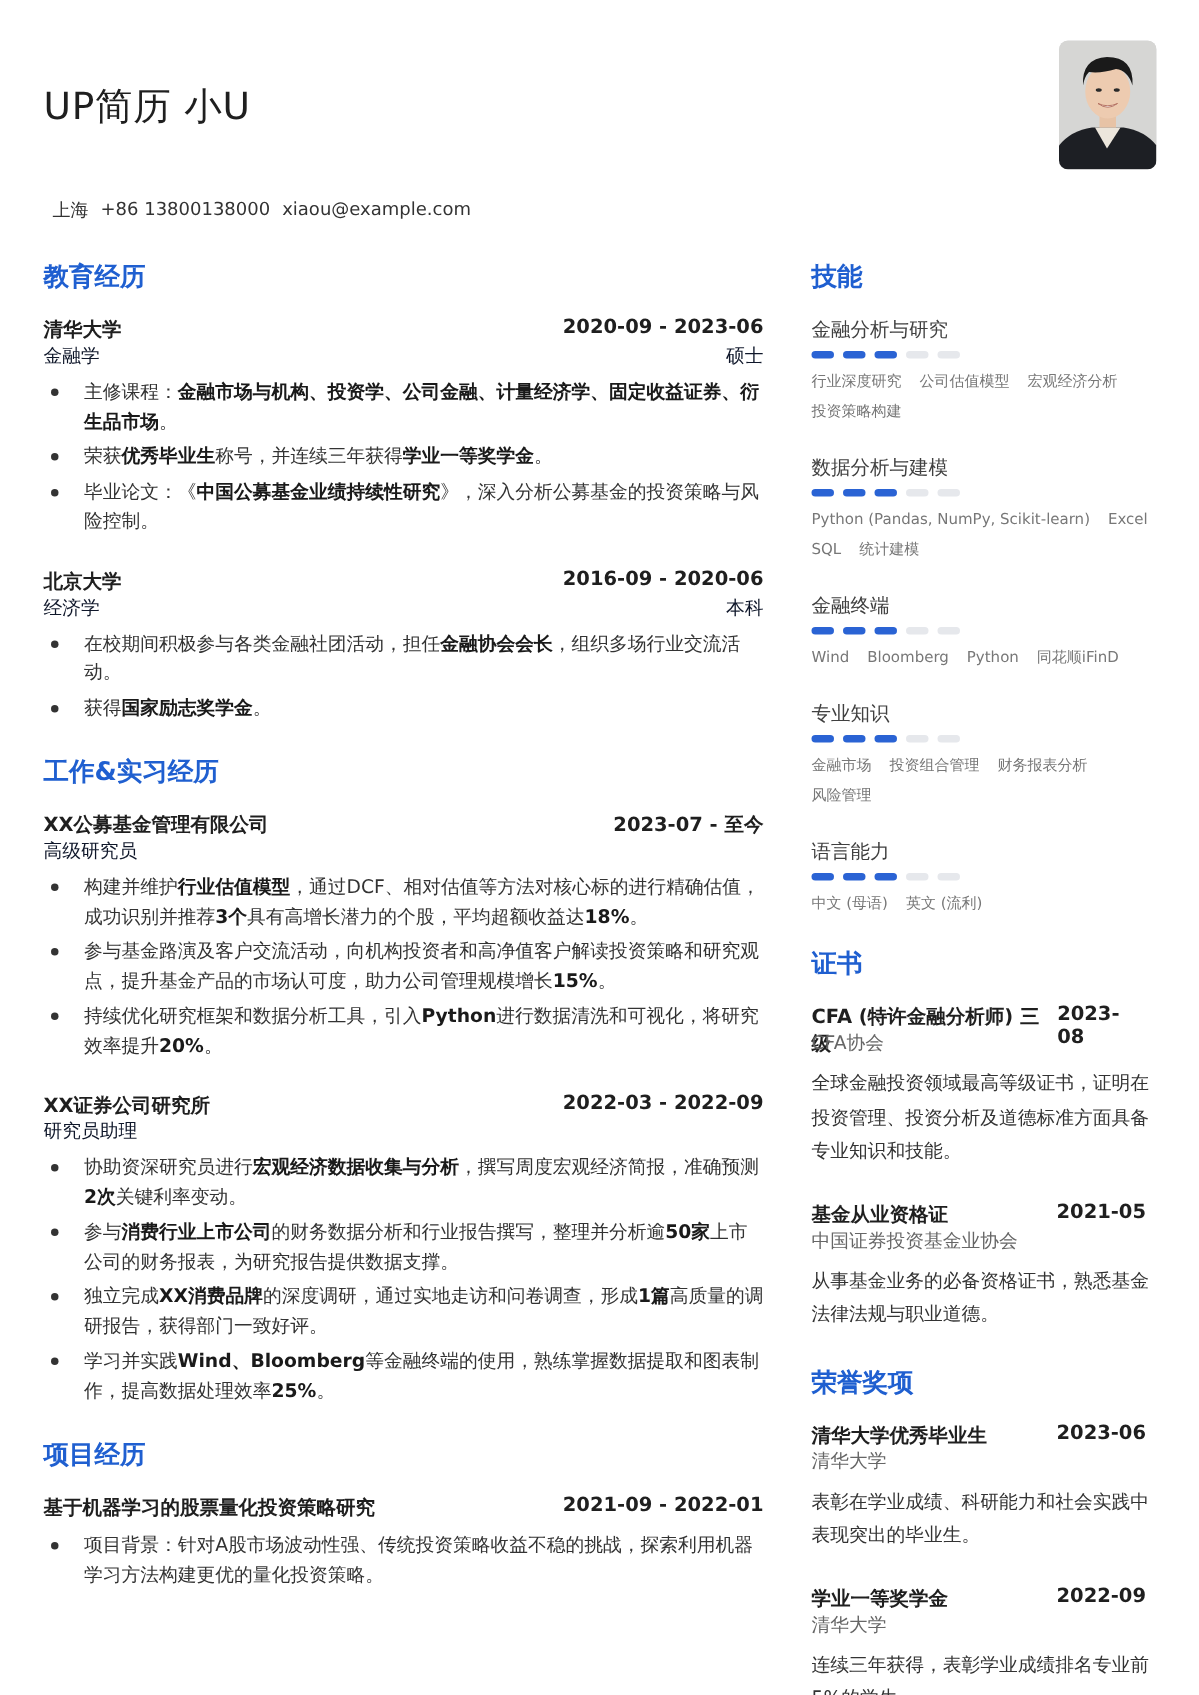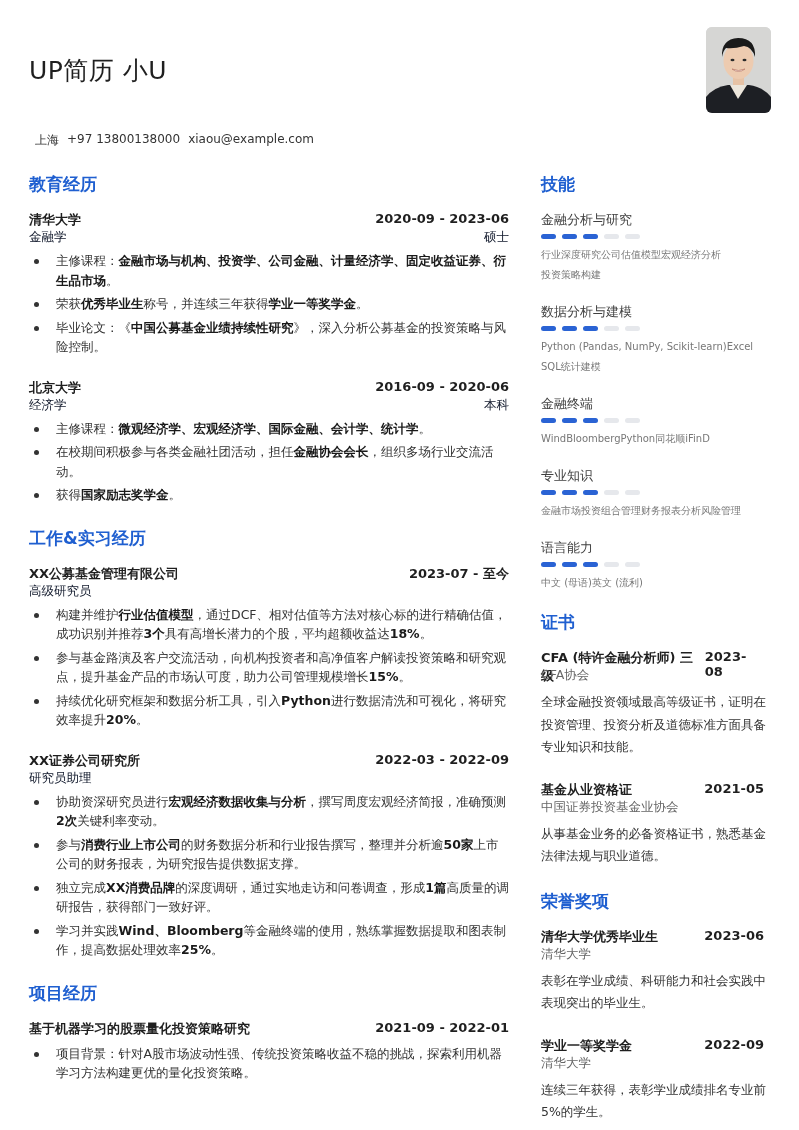--- a/index.html
+++ b/index.html
@@ -21,21 +21,21 @@
   ul.bullets { list-style: none; }
   ul.bullets li { position: relative; padding-left: 27px; font-size: 12.5px; line-height: 19.5px; color: #333; margin-bottom: 4px; }
   ul.bullets li::before { content: ""; position: absolute; left: 5px; top: 8px; width: 5px; height: 5px; border-radius: 50%; background: #333; }
   b { color: #1a1a1a; }
 
   .skill { margin-bottom: 18px; }
   .skill-name { font-size: 13px; font-weight: 400; color: #404040; height: 19px; }
   .dots { display: flex; gap: 6px; margin: 4px 0 6px; }
   .dot { width: 15px; height: 5px; border-radius: 3px; background: #e6e8ec; }
   .dot.on { background: #2a63d4; }
-  .tags { font-size: 10px; color: #777; line-height: 20px; display: flex; flex-wrap: wrap; column-gap: 0; }
+  .tags { font-size: 10px; color: #777; line-height: 20px; display: flex; flex-wrap: wrap; column-gap: 12px; }
 
   .rentry { margin-bottom: 22px; }
   .rhead { display: flex; justify-content: space-between; font-size: 13px; font-weight: 700; color: #1f1f1f; height: 18px; padding-right: 7px; }
   .rsub { font-size: 12.5px; color: #666; height: 18px; margin-bottom: 6px; }
   .rdesc { font-size: 12.5px; color: #333; line-height: 22.5px; }
 </style>
 </head>
 <body>
 
 <div class="page">
@@ -50,21 +50,21 @@
       <ellipse cx="32.5" cy="34" rx="15" ry="18" fill="#edcbb0"></ellipse>
       <path d="M16 30 Q15 12 32 11 Q50 11 49 30 Q46 20 38 19 Q28 22 20 21 Q17 24 16 30 Z" fill="#1a1a1a"></path>
       <path d="M26 42 Q32.5 47 39 42 Q32.5 45 26 42 Z" fill="#fff" stroke="#b06a5a" stroke-width="0.6"></path>
       <ellipse cx="26.5" cy="33" rx="2" ry="1.2" fill="#2a2a2a"></ellipse>
       <ellipse cx="38.5" cy="33" rx="2" ry="1.2" fill="#2a2a2a"></ellipse>
     </svg>
   </div>
 
   <div class="contact">
     <span>上海</span>
-    <span>+97 13800138000</span>
+    <span>+86 13800138000</span>
     <span>xiaou@example.com</span>
   </div>
 
   <div class="left">
     <section>
       <div class="sec-title">教育经历</div>
       <div id="edu-list">
           <div class="entry">
             <div class="entry-head">
               <span>清华大学</span>
@@ -83,21 +83,20 @@
           <div class="entry">
             <div class="entry-head">
               <span>北京大学</span>
               <span>2016-09 - 2020-06</span>
             </div>
             <div class="entry-sub">
               <span>经济学</span>
               <span>本科</span>
             </div>
             <ul class="bullets">
-              <li>主修课程：<b>微观经济学、宏观经济学、国际金融、会计学、统计学</b>。</li>
               <li>在校期间积极参与各类金融社团活动，担任<b>金融协会会长</b>，组织多场行业交流活动。</li>
               <li>获得<b>国家励志奖学金</b>。</li>
             </ul>
           </div>
         </div>
     </section>
 
     <section style="margin-top:14px;">
       <div class="sec-title">工作&amp;实习经历</div>
       <div id="work-list">

